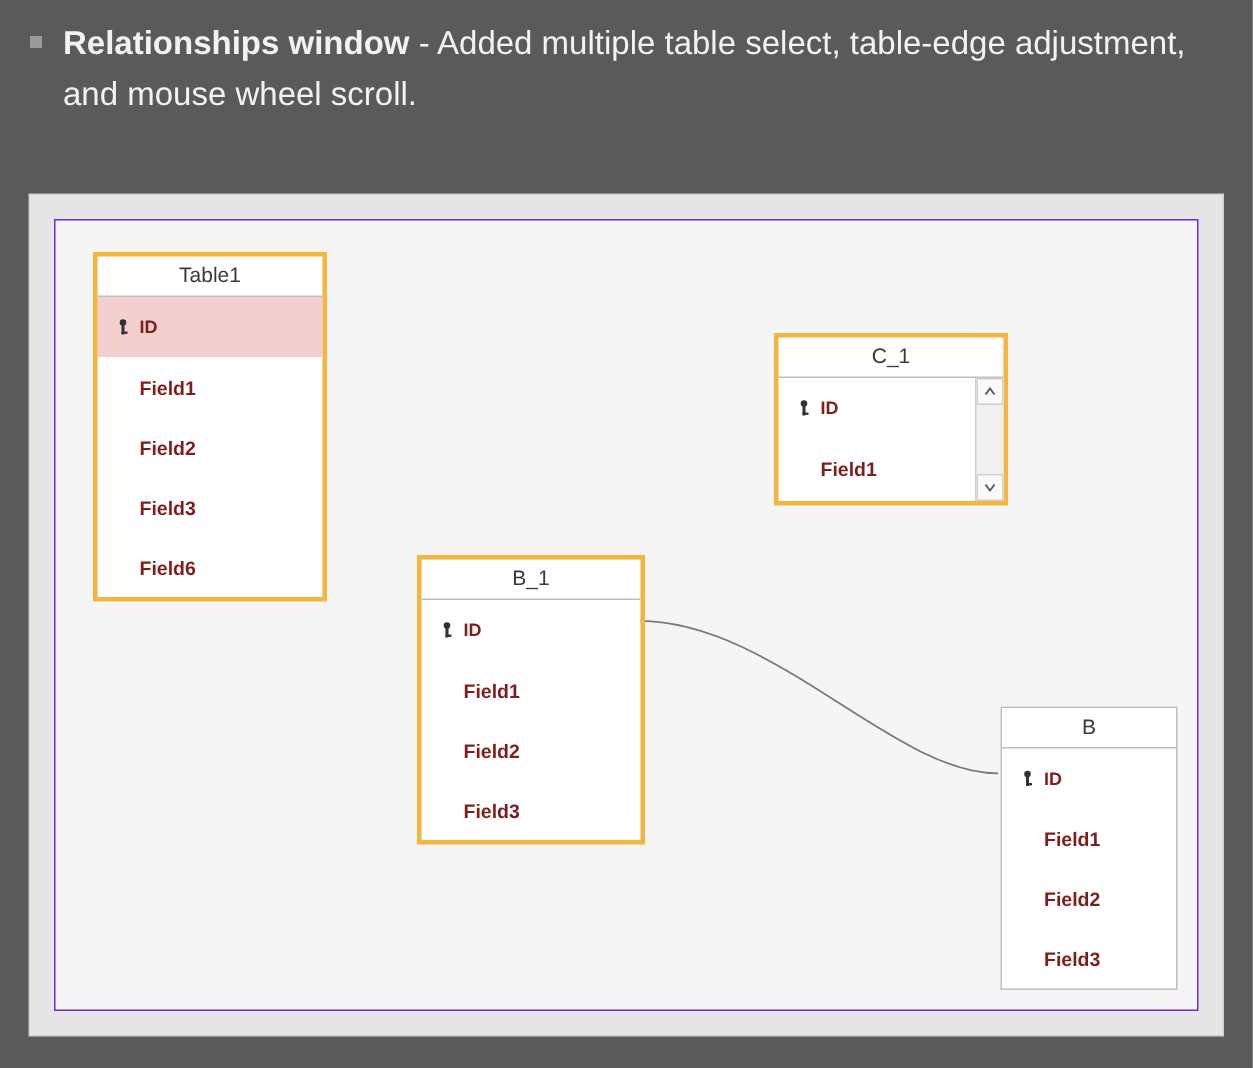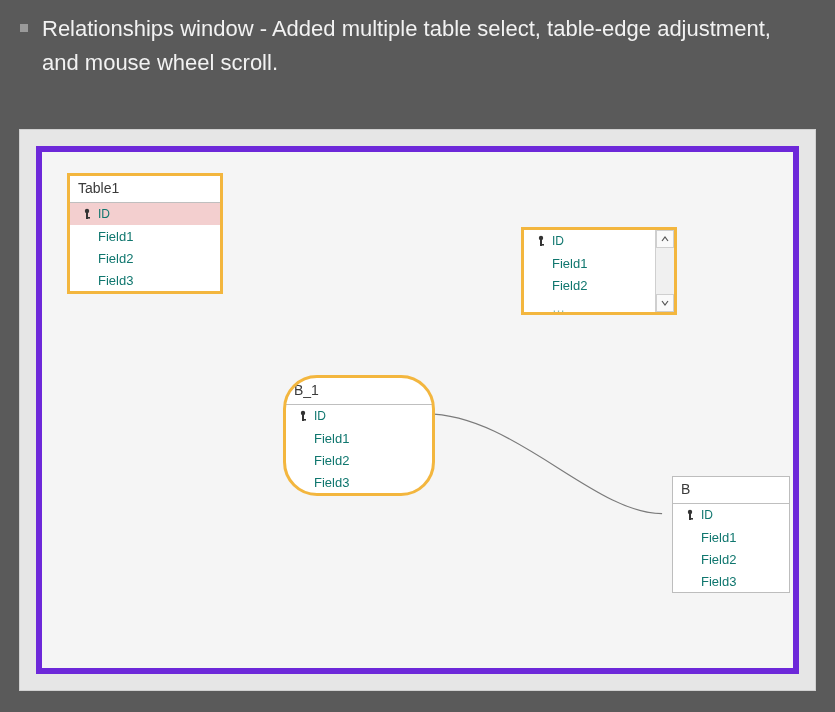--- a/index.html
+++ b/index.html
@@ -27,41 +27,42 @@
     margin-right: 14px;
     flex: none;
   }
   .header-text {
     color: #f2f2f2;
     font-size: 22px;
     line-height: 34px;
     max-width: 760px;
   }
   .header-text .bold {
-    font-weight: 400;
+    font-weight: 700;
   }
 
   
   .panel-outer {
     position: absolute;
     left: 20px;
     top: 130px;
     width: 795px;
     height: 560px;
     background: #e6e6e6;
     box-shadow: 0 0 0 1px #d0d0d0;
   }
   .panel-inner {
     position: absolute;
     left: 16px;
     top: 16px;
     right: 16px;
     bottom: 16px;
     background: #f5f5f5;
-    border: 6px solid #6d28d9;
+    border: 1px solid #6d28d9;
+    text-align: center;
   }
 
   
   .tbl {
     position: absolute;
     background: #ffffff;
     box-sizing: border-box;
   }
   .tbl.sel {
     outline: 3px solid #f3b63e;
@@ -70,24 +71,25 @@
   .tbl .title {
     padding: 4px 8px 6px 8px;
     font-size: 14px;
     color: #3a3a3a;
     border-bottom: 1px solid #bfbfbf;
     font-weight: 400;
   }
   .tbl .row {
     display: flex;
     align-items: center;
-    height: 22px;
+    height: 40px;
     padding-left: 10px;
     font-size: 13px;
-    color: #0f766e;
+    color: #7f1d1d;
+    font-weight: bold;
   }
   .tbl .row.key {
     font-size: 12px;
   }
   .tbl .row .keyicon {
     width: 14px;
     display: inline-flex;
     align-items: center;
     justify-content: center;
   }
@@ -171,24 +173,27 @@
         </div>
         <div class="row indent">
             <span class="lbl">Field1</span>
           </div>
         <div class="row indent">
             <span class="lbl">Field2</span>
           </div>
         <div class="row indent">
             <span class="lbl">Field3</span>
           </div>
-      </div>
-    </div>
-
-    <div class="tbl sel" style="left:244px; top:226px; width:146px;border-radius:31px;">
+        <div class="row indent">
+            <span class="lbl">Field6</span>
+          </div>
+      </div>
+    </div>
+
+    <div class="tbl sel" style="left:244px; top:226px; width:146px;">
       <div class="title">B_1</div>
       <div class="body">
         <div class="row key">
           <span class="keyicon">
             <svg width="10" height="12" viewBox="0 0 10 12">
                 <circle cx="5" cy="3" r="2.2" fill="#333"></circle>
                 <rect x="4" y="4" width="2" height="7" fill="#333"></rect>
                 <rect x="4" y="9" width="4" height="1.6" fill="#333"></rect>
               </svg>
           </span>
@@ -200,20 +205,21 @@
         <div class="row indent">
             <span class="lbl">Field2</span>
           </div>
         <div class="row indent">
             <span class="lbl">Field3</span>
           </div>
       </div>
     </div>
 
     <div class="tbl sel scrollable" style="left:482px; top:78px; width:150px;">
+      <div class="title">C_1</div>
       <div class="body" style="height:82px; overflow:hidden; position:relative;">
         <div class="row key">
           <span class="keyicon">
             <svg width="10" height="12" viewBox="0 0 10 12">
                 <circle cx="5" cy="3" r="2.2" fill="#333"></circle>
                 <rect x="4" y="4" width="2" height="7" fill="#333"></rect>
                 <rect x="4" y="9" width="4" height="1.6" fill="#333"></rect>
               </svg>
           </span>
           <span class="lbl">ID</span>

